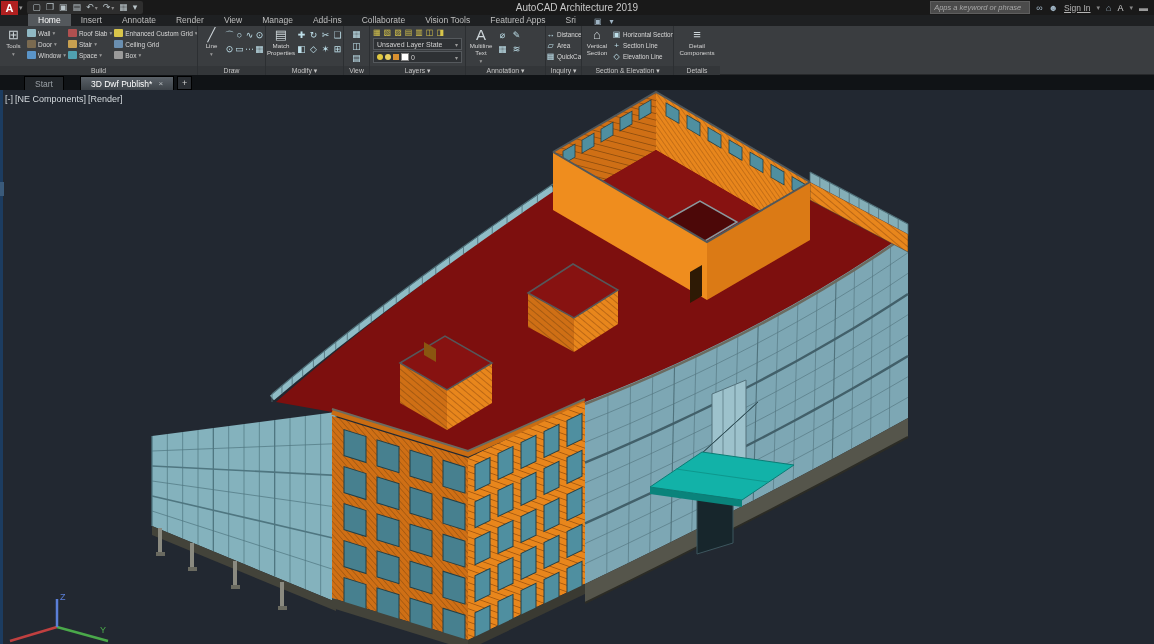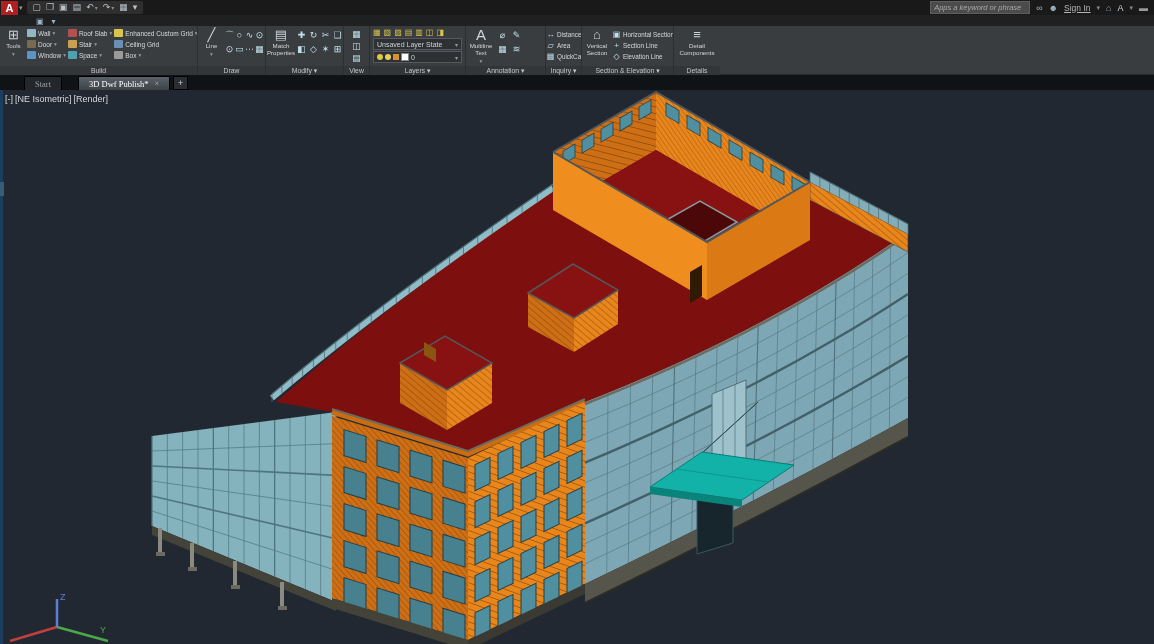--- a/index.html
+++ b/index.html
@@ -58,21 +58,21 @@
   .dot{width:6px;height:6px;border-radius:50%;background:#e0c840;}
   .locksq{width:6px;height:6px;background:#d89030;}
   .swatch{width:6px;height:6px;background:#fff;border:1px solid #888;}
   .inq-items,.sec-items{display:flex;flex-direction:column;gap:1px;padding-top:3px;}
   .inq-item,.sec-item{display:flex;align-items:center;gap:2px;font-size:6.3px;color:#d8d8d8;
                       white-space:nowrap;cursor:pointer;height:10px;}
   .inq-item .bic,.sec-item .bic{color:#bfe0ea;font-size:8px;width:9px;text-align:center;}
   
   .filetabs{position:absolute;left:0;top:75px;width:1154px;height:15px;background:#101316;display:flex;align-items:flex-end;}
   .ftab{height:13px;display:flex;align-items:center;padding:0 10px;font-size:8.5px;color:#9aa0a5;
-        background:#23272b;border:1px solid #000;border-bottom:none;margin-left:2px;cursor:pointer;font-family:Liberation Serif, serif;}
+        background:#23272b;border:1px solid #000;border-bottom:none;margin-left:2px;cursor:pointer;}
   .ftab.start{margin-left:24px;}
   .ftab.active{background:linear-gradient(#5a6168,#3c4248);color:#fff;margin-left:16px;}
   .ftab .close{margin-left:6px;color:#b7bcc0;font-size:8px;}
   .ftab-new{width:13px;height:12px;background:#2a2e33;border:1px solid #000;color:#cfcfcf;font-size:9px;
             display:flex;align-items:center;justify-content:center;margin-left:3px;cursor:pointer;}
   
   .viewport{position:absolute;left:0;top:90px;width:1154px;height:554px;background:#222831;overflow:hidden;}
   .vp-border{position:absolute;left:0;top:0;width:3px;height:554px;background:#1c3c60;}
   .vp-handle{position:absolute;left:0;top:92px;width:4px;height:14px;background:#3a5a7a;}
   .vp-label{position:absolute;left:5px;top:4px;font-size:9px;color:#d4d9dd;display:flex;gap:2px;}
@@ -90,34 +90,48 @@
     <div class="qat">
         <span class="qi">▢</span>
         <span class="qi">❐</span>
         <span class="qi">▣</span>
         <span class="qi">▤</span>
         <span class="qi">↶<span class="c">▾</span></span>
         <span class="qi">↷<span class="c">▾</span></span>
         <span class="qi">▦</span>
         <span class="qi">▾</span>
       </div>
+    <div class="app-title">AutoCAD  Architecture  2019</div>
     <div class="tb-right">
       <div class="searchbox">Apps a keyword or phrase</div>
       <span class="tbicon">∞</span>
       <span class="tbicon">☻</span>
       <span class="signin">Sign In</span>
       <span class="mini-caret">▾</span>
       <span class="tbicon">⌂</span>
       <span class="tbicon" style="color:#cfcfcf">A</span>
       <span class="mini-caret">▾</span>
       <span class="tbicon" style="color:#9a9a9a">▬</span>
     </div>
   </div>
 
   <div class="tabrow">
+    <div id="rtabs" style="display:flex">
+        <div class="rtab active">Home</div>
+        <div class="rtab">Insert</div>
+        <div class="rtab">Annotate</div>
+        <div class="rtab">Render</div>
+        <div class="rtab">View</div>
+        <div class="rtab">Manage</div>
+        <div class="rtab">Add-ins</div>
+        <div class="rtab">Collaborate</div>
+        <div class="rtab">Vision Tools</div>
+        <div class="rtab">Featured Apps</div>
+        <div class="rtab">Sri</div>
+      </div>
     <span class="tab-extra">▣</span>
     <span class="tab-extra mini-caret">▾</span>
   </div>
 
   <div class="ribbon">
     <div class="panel" style="width:198px">
       <div class="pbody">
         <div class="bigbtn">
           <span class="bic">⊞</span>
           <span class="blb">Tools</span>
@@ -590,17 +604,17 @@
         <line x1="57" y1="627" x2="57" y2="599" stroke-width="2.5" stroke="#5b7fd8"></line>
         <text x="60" y="600" font-size="9" fill="#5b7fd8">Z</text>
         <text x="100" y="633" font-size="9" fill="#4aa94a">Y</text>
       </g>
     </svg>
 
     <div class="vp-border"></div>
     <div class="vp-handle"></div>
     <div class="vp-label">
       <span>[-]</span>
-      <span>[NE Isometric]</span>
+      <span>[NE Components]</span>
       <span>[Render]</span>
     </div>
   </div>
 </div>
 
 </body></html>

